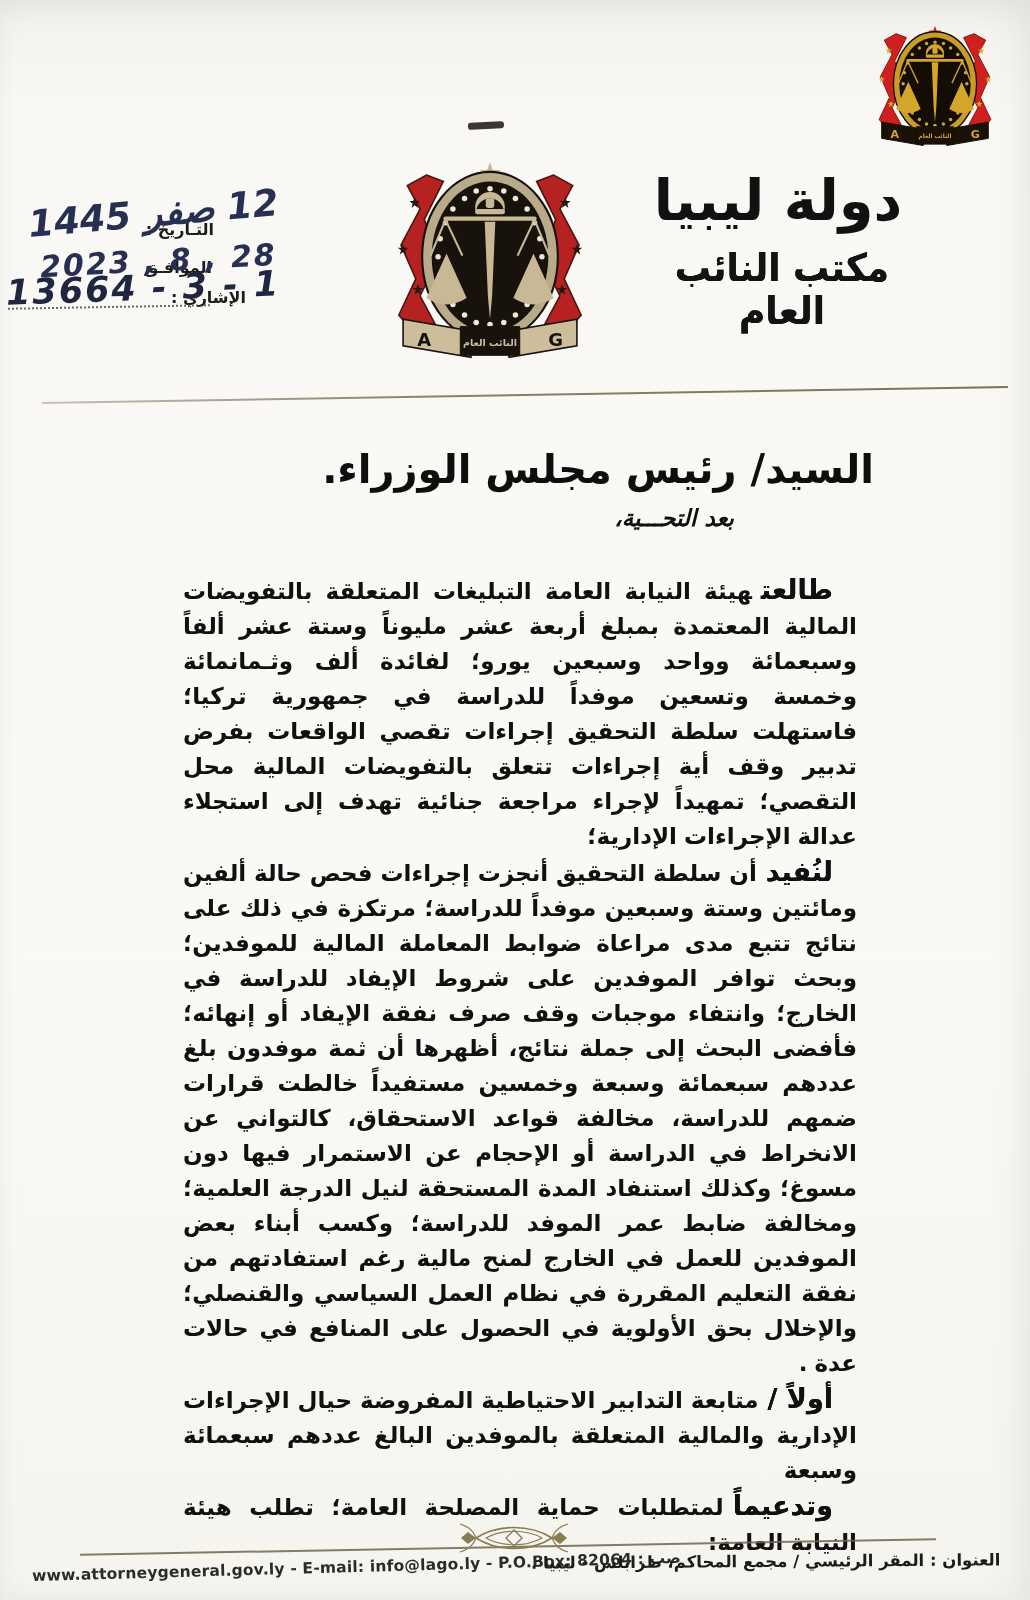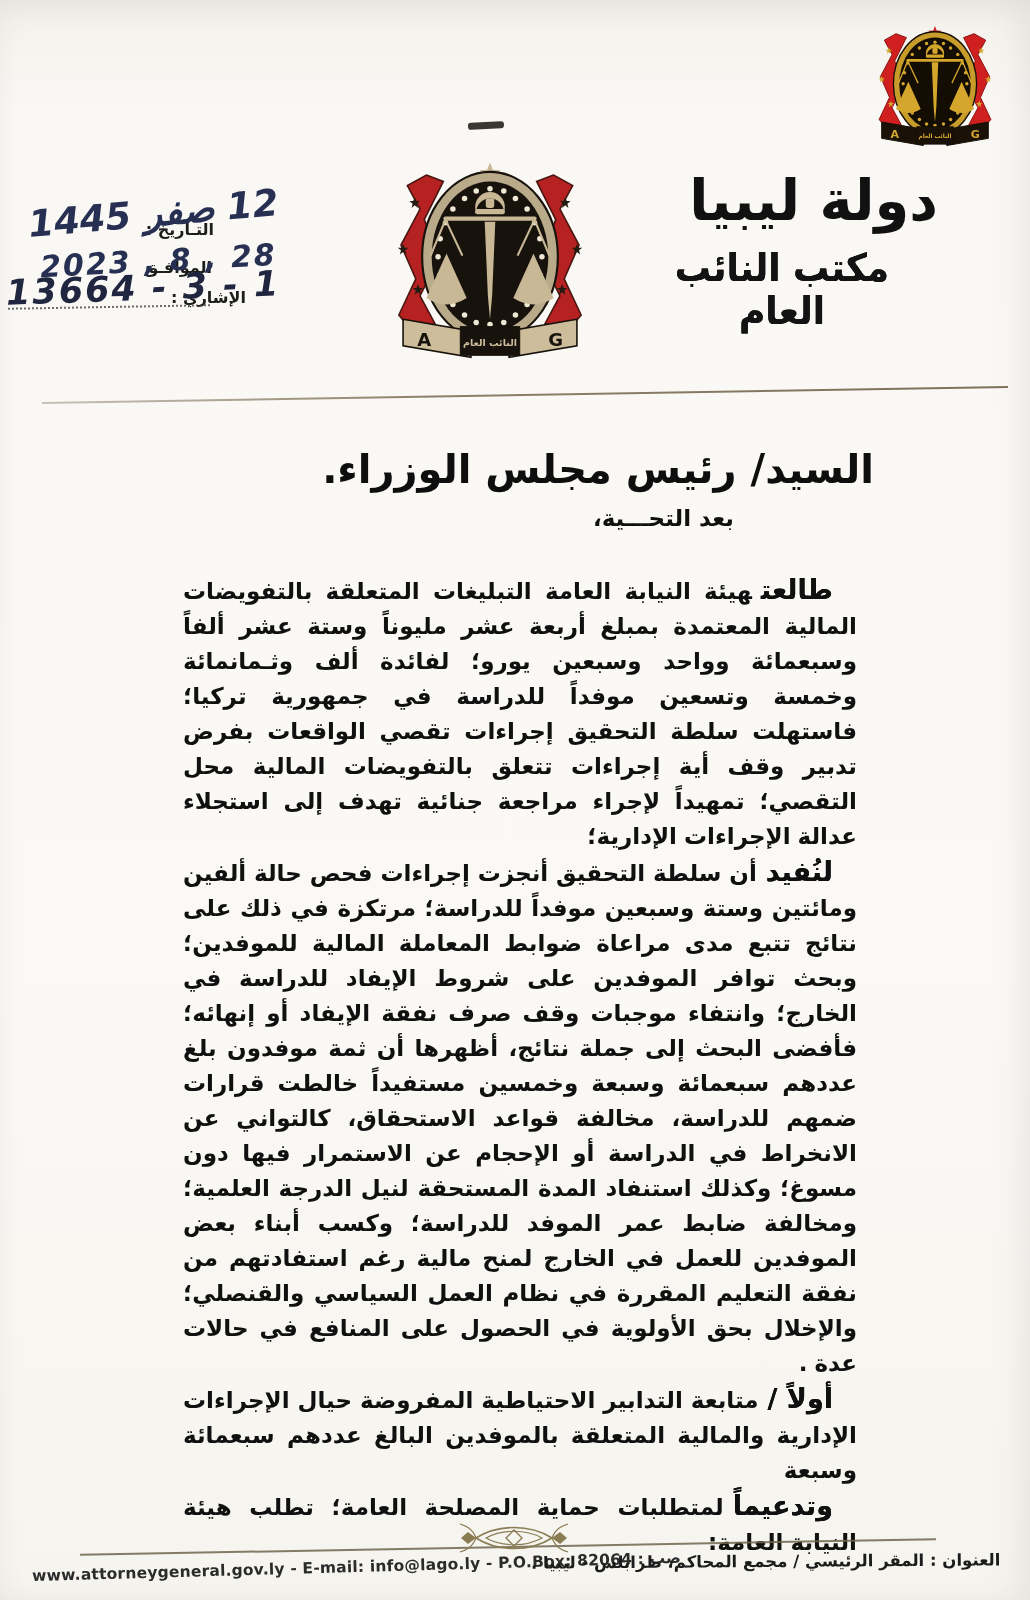--- a/index.html
+++ b/index.html
@@ -8,21 +8,21 @@
     position:relative; width:1030px; height:1600px; margin:0 auto;
     background:linear-gradient(180deg,#f2f1ec 0%,#f9f8f4 7%,#faf9f5 60%,#f5f4ef 100%);
     box-shadow:inset -14px 0 36px rgba(0,0,0,.045), inset 0 10px 30px rgba(0,0,0,.035);
     overflow:hidden; color:#141414;
   }
   svg text { font-family:"DejaVu Sans", sans-serif; }
 
   
   .state-name {
     position:absolute; top:168px; right:92px; width:320px;
-    font-size:56px; font-weight:bold; text-align:right; direction:rtl;
+    font-size:56px; font-weight:bold; text-align:center; direction:rtl;
     color:#111; letter-spacing:-1px;
   }
   .office-name {
     position:absolute; top:248px; right:98px; width:300px;
     font-size:36px; font-weight:bold; text-align:center; direction:rtl;
     color:#131313; transform:scaleY(1.06); letter-spacing:-1px;
     text-shadow:0 0 .5px #000;
   }
   .emblem { position:absolute; }
   .emblem-main { left:384px; top:156px; width:212px; height:212px;
@@ -66,21 +66,21 @@
     background:#26221d; border-radius:3px; transform:rotate(-3deg); opacity:.9;
   }
 
   
   .recipient {
     position:absolute; right:156px; top:446px; font-size:40px; font-weight:bold;
     direction:rtl; color:#0e0e0e; letter-spacing:-.5px;
   }
   .greeting {
     position:absolute; right:296px; top:505px; font-size:23px; font-weight:bold;
-    direction:rtl; color:#101010;
+    font-style:italic; direction:rtl; color:#101010;
   }
   .body-text {
     position:absolute; left:183px; top:572px; width:674px;
     direction:rtl; text-align:justify; font-size:23px; font-weight:bold;
     line-height:35px; color:#101010; word-spacing:-1px;
   }
   .body-text p { text-indent:24px; }
   .lead { font-size:27px; letter-spacing:-.5px; padding-left:9px; text-shadow:0 0 .6px #000; }
 
   

